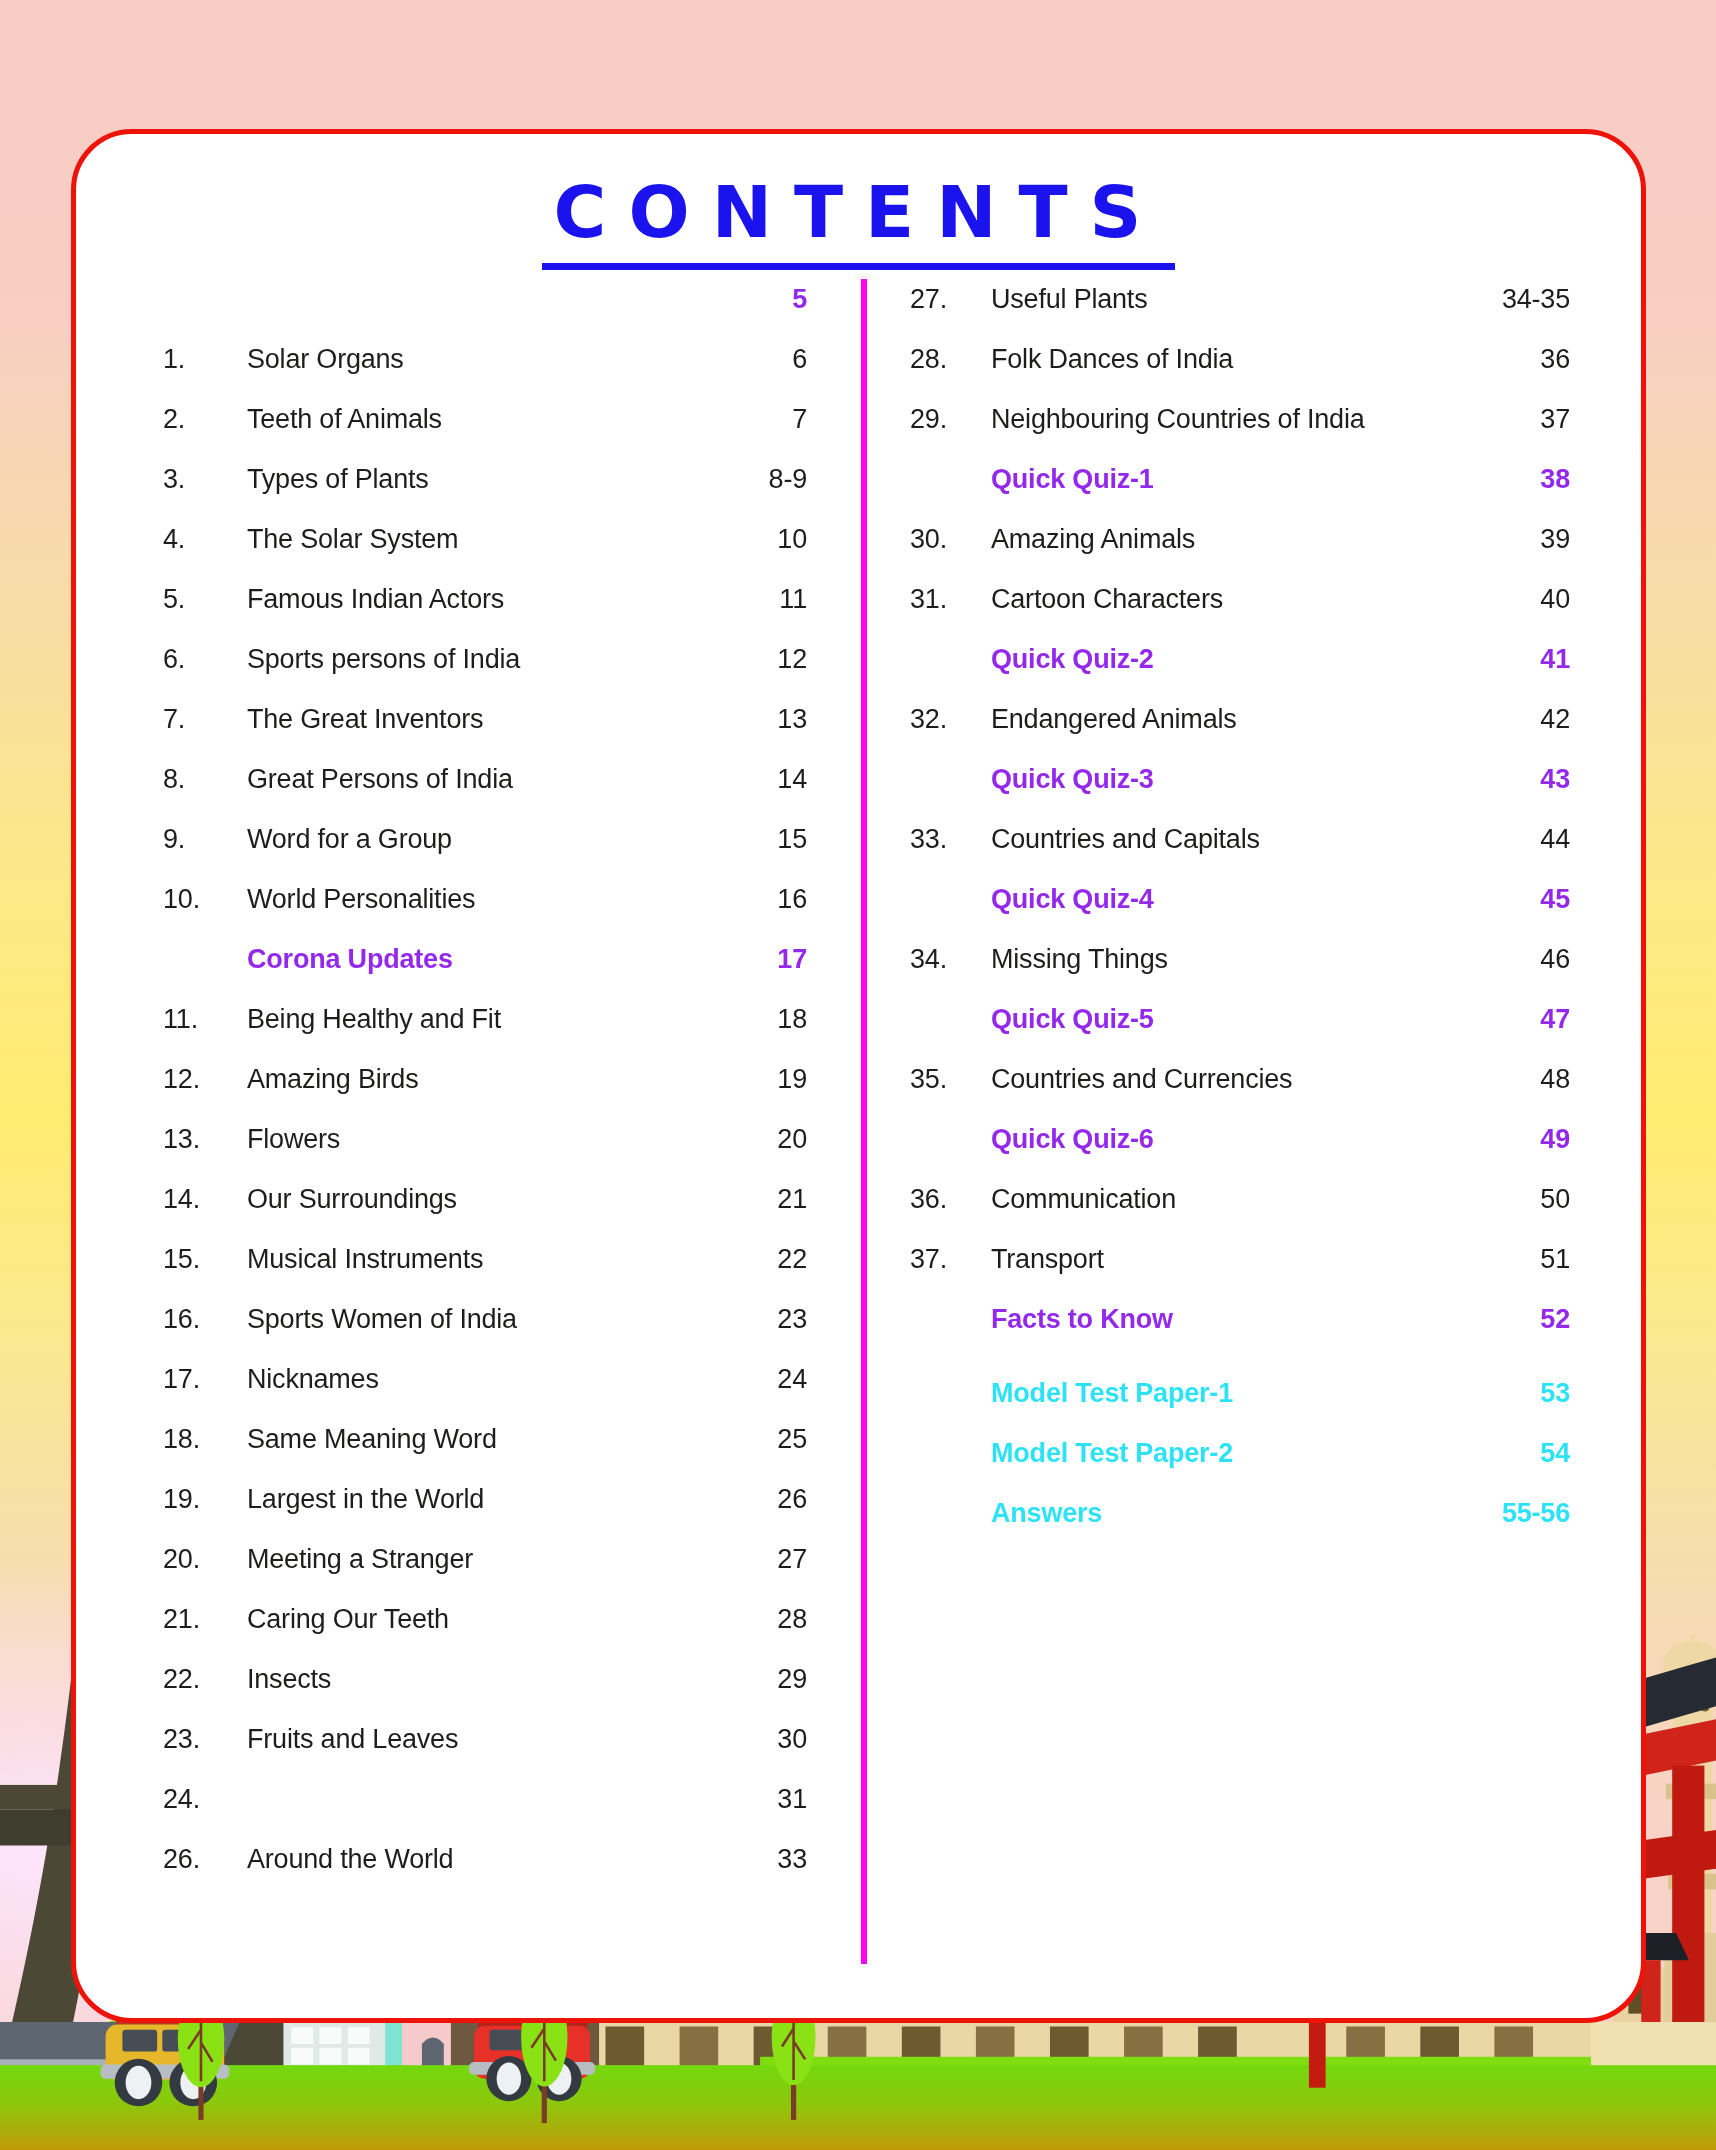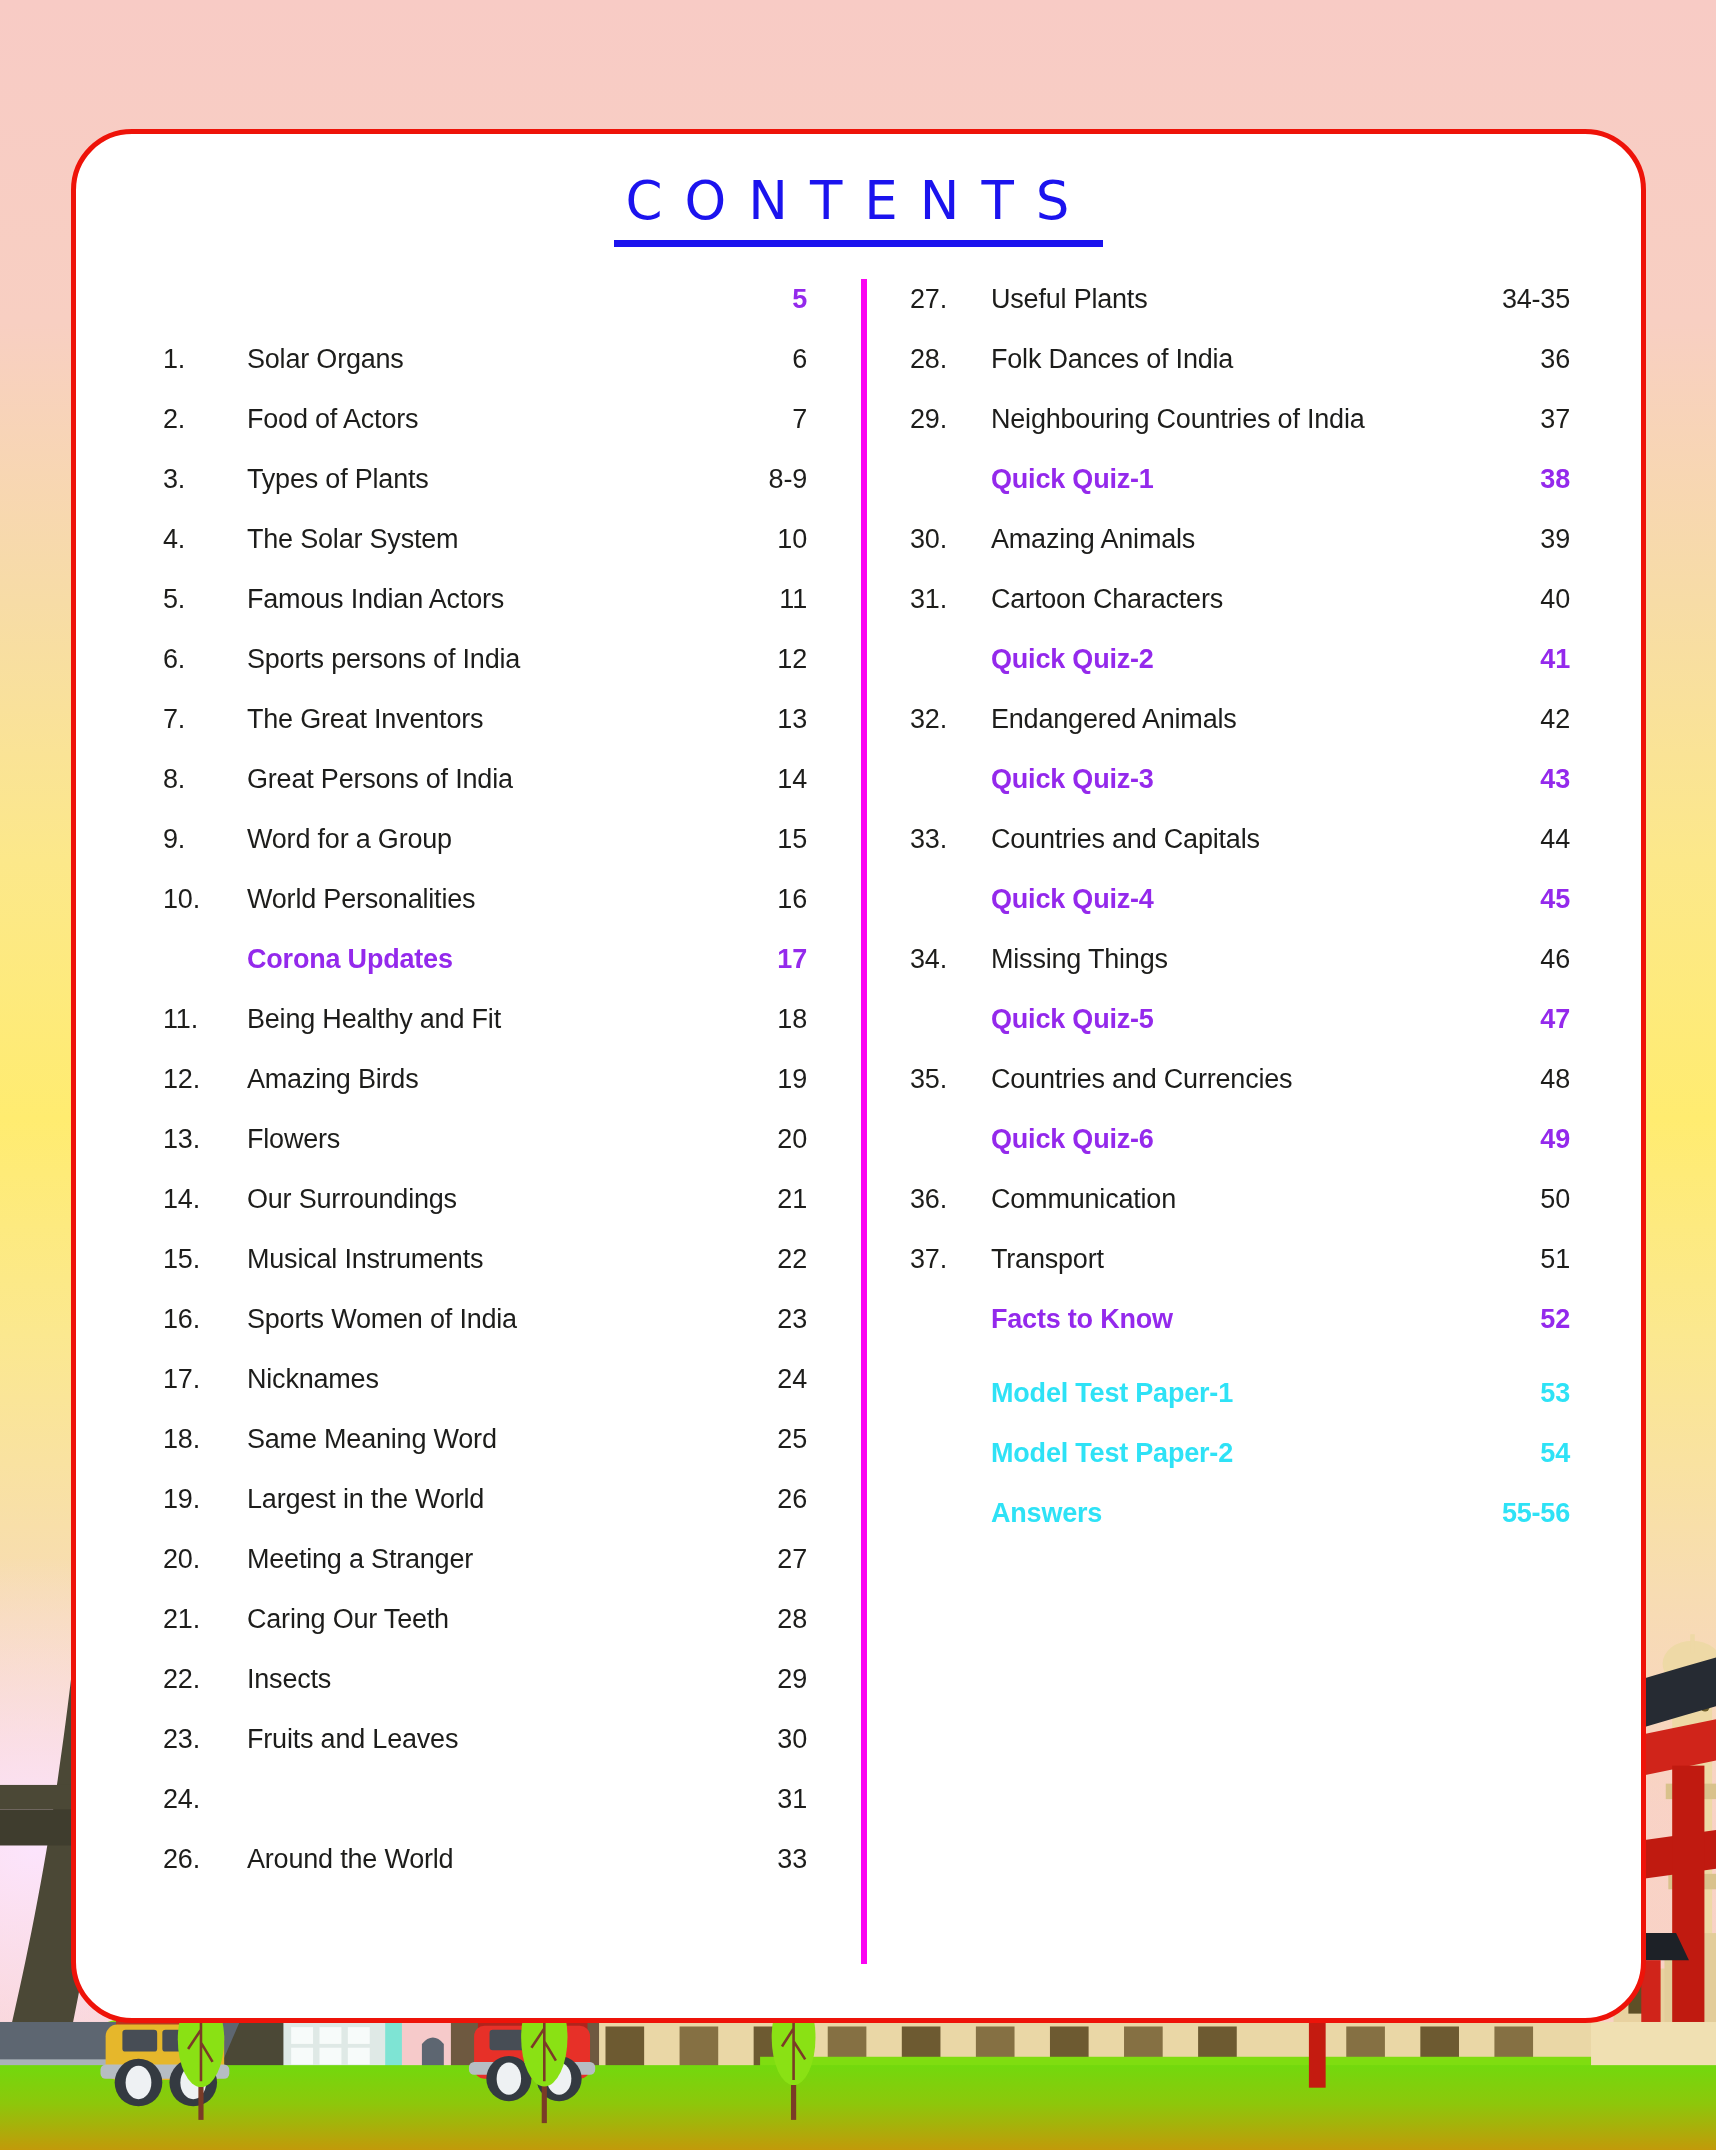--- a/index.html
+++ b/index.html
@@ -12,22 +12,22 @@
       linear-gradient(180deg,#f8cbc5 0%,#f8cfc2 15%,#f7dca6 28%,#fce88a 40%,#ffec70 52%,#fbe88f 62%,#f7dcb2 74%,#f8d2c6 84%,#f9d0cb 100%);
   }
   .card{
     position:absolute;left:71px;top:129px;width:1575px;height:1894px;
     background:#ffffff;border:5.8px solid var(--border-red,#ee1309);
     border-radius:61px;box-sizing:border-box;z-index:3;
   }
   .title-wrap{position:absolute;left:0;top:36px;width:100%;text-align:center;}
   .page-title{
     display:inline-block;
-    font-family:"DejaVu Sans", sans-serif;font-weight:400;
-    font-size:53px;letter-spacing:22px;color:var(--title-blue,#1b13ee);
+    font-family:"DejaVu Sans", sans-serif;font-weight:700;
+    font-size:72px;letter-spacing:22px;color:var(--title-blue,#1b13ee);
     padding:0 11.6px 9px 11.6px;border-bottom:7px solid var(--title-blue,#1b13ee);
     white-space:nowrap;
   }
   .divider{
     position:absolute;left:785px;top:145px;width:5.8px;height:1685px;
     background:var(--divider-magenta,#fb04f2);
   }
   .col{position:absolute;top:135px;}
   .col-left{left:87px;width:644px;}
   .col-right{left:834px;width:660px;}
@@ -195,21 +195,21 @@
         <span class="num"></span>
         <span class="page">5</span>
       </div>
       <div class="row style-normal">
         <span class="num">1.</span>
         <span class="label">Solar Organs</span>
         <span class="page">6</span>
       </div>
       <div class="row style-normal">
         <span class="num">2.</span>
-        <span class="label">Food of Actors</span>
+        <span class="label">Teeth of Animals</span>
         <span class="page">7</span>
       </div>
       <div class="row style-normal">
         <span class="num">3.</span>
         <span class="label">Types of Plants</span>
         <span class="page">8-9</span>
       </div>
       <div class="row style-normal">
         <span class="num">4.</span>
         <span class="label">The Solar System</span>

